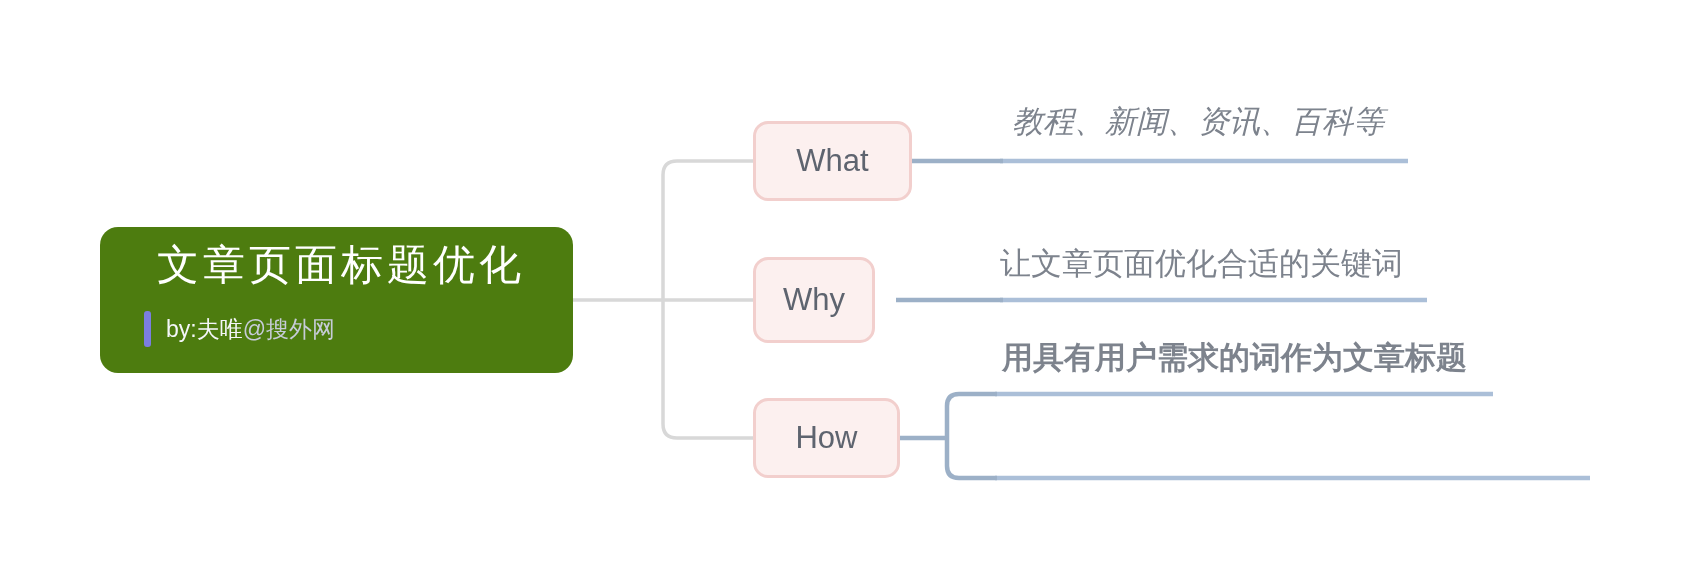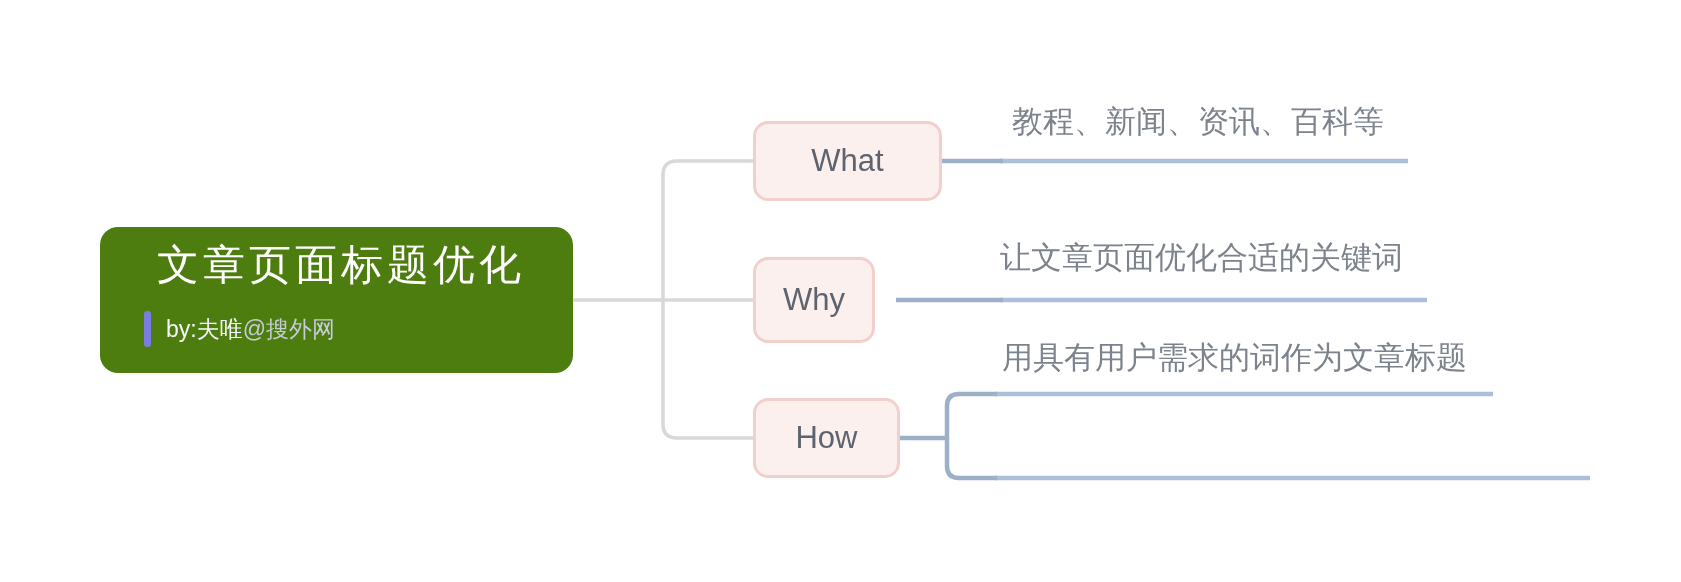--- a/index.html
+++ b/index.html
@@ -40,32 +40,32 @@
 
   .topic-node{
     position:absolute;box-sizing:border-box;
     background:#FCF0EF;border:3px solid #F2CFCD;border-radius:15px;
     display:flex;align-items:center;justify-content:center;
     cursor:default;
   }
   .topic-node span{
     font-size:31px;color:#5E646F;white-space:nowrap;
   }
-  .topic-what{left:753px;top:121px;width:189px;height:80px;}
+  .topic-what{left:753px;top:121px;width:159px;height:80px;}
   .topic-why {left:753px;top:257px;width:122px;height:86px;}
   .topic-how {left:753px;top:398px;width:147px;height:80px;text-align:center;}
 
   .leaf{
     position:absolute;
     font-size:31px;line-height:41px;color:#7D838D;
     white-space:nowrap;cursor:default;
   }
-  .leaf-what-1{left:1012px;top:101px;}
-  .leaf-why-1 {left:1000px;top:237px;}
-  .leaf-how-1 {left:1002px;top:337px;}
+  .leaf-what-1{left:1012px;top:101px;font-style:italic;}
+  .leaf-why-1 {left:1000px;top:243px;}
+  .leaf-how-1 {left:1002px;top:337px;font-weight:bold;}
   .leaf-how-2 {left:1002px;top:426px;}
 </style>
 </head>
 <body>
 
 <div class="canvas">
 
   <svg class="connectors" viewBox="0 0 1681 582" xmlns="http://www.w3.org/2000/svg" aria-hidden="true">
 
     <path class="line-gray" d="M573 300 H753 M753 161 H677 Q663 161 663 175 V424 Q663 438 677 438 H753"></path>

